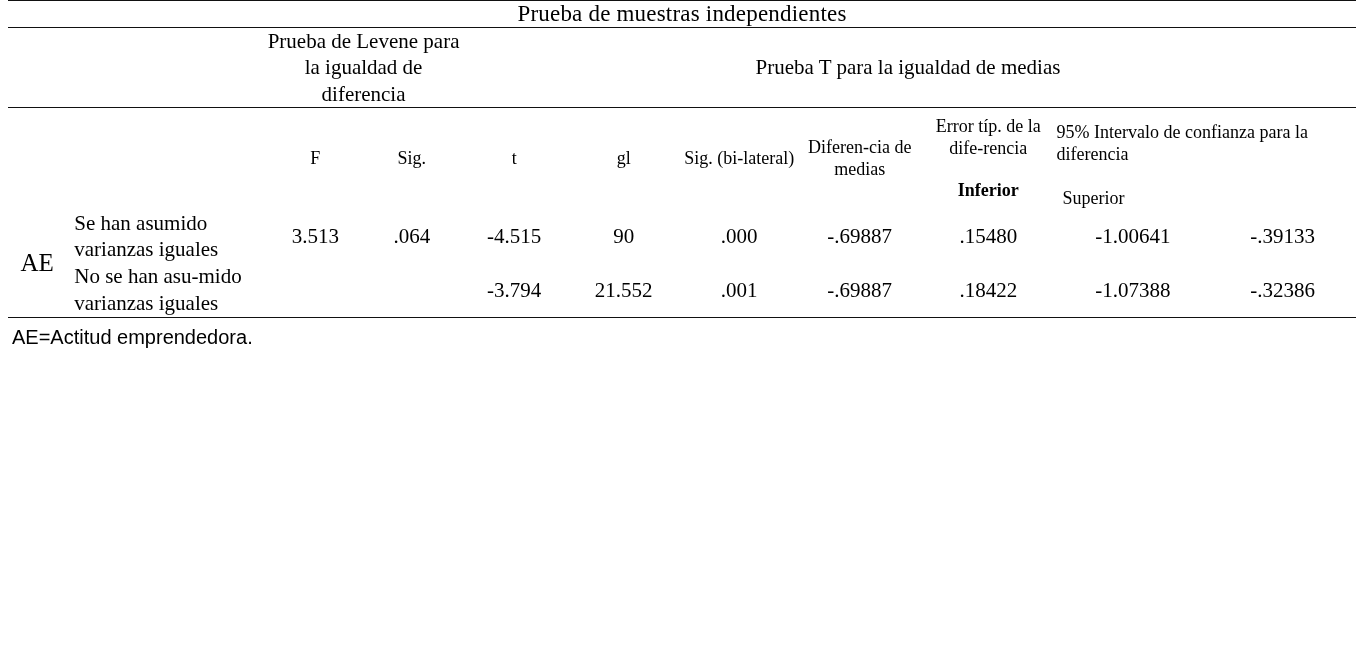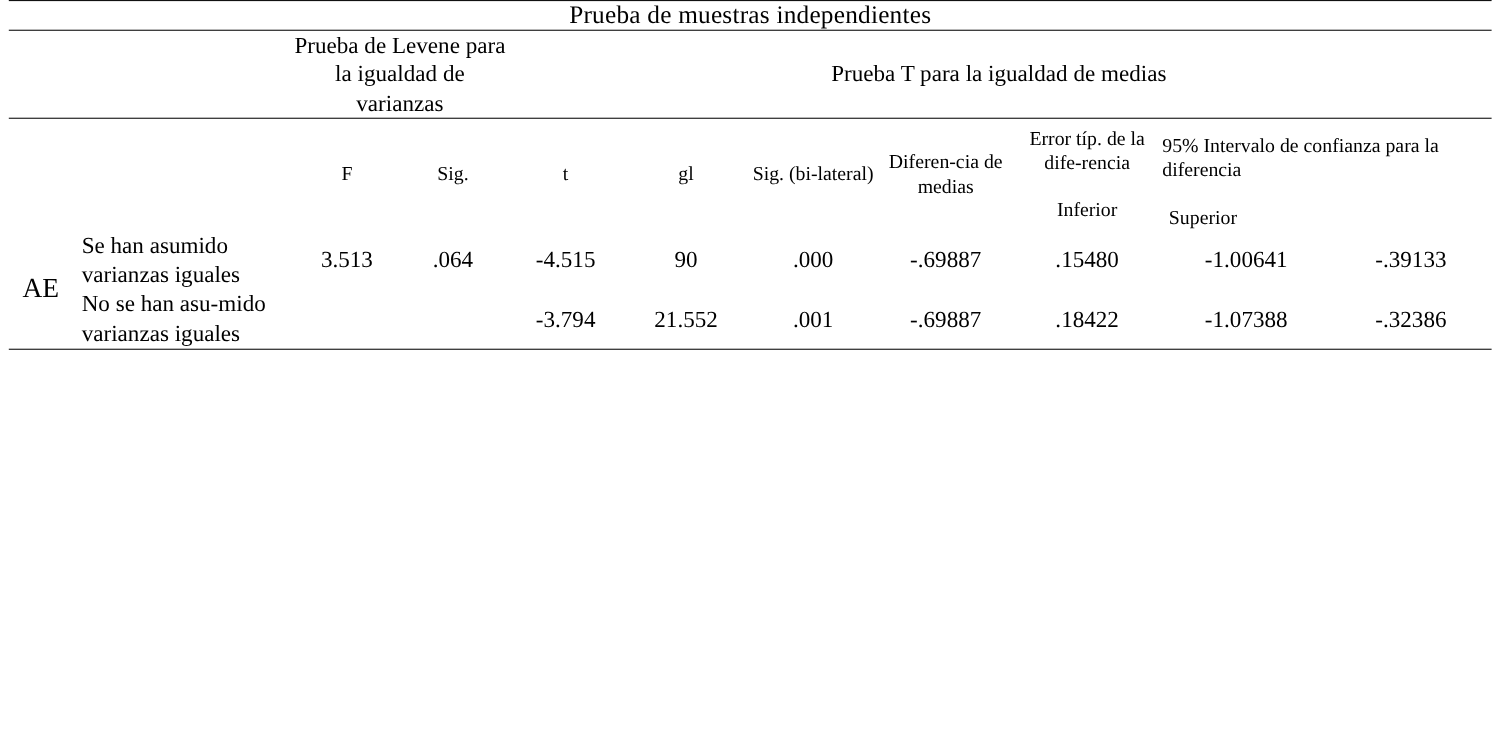--- a/index.html
+++ b/index.html
@@ -82,20 +82,21 @@
   }
   .inferior-lbl {
     display: block;
     text-align: center;
     line-height: 1.22;
   }
   .inferior-sub {
     display: block;
     text-align: center;
     margin-top: 20px;
+    font-weight: bold;
   }
 
   .databody td {
     font-size: 21px;
     text-align: center;
     line-height: 1.3;
     padding: 8px 2px;
   }
   .databody td.rowlabel {
     text-align: left;
@@ -142,21 +143,21 @@
     </tr>
 
     <tr>
       <td colspan="11" style="padding:0">
         <hr class="rule">
       </td>
     </tr>
 
     <tr class="grouphead">
       <td colspan="2"></td>
-      <td colspan="2">Prueba de Levene para la igualdad de varianzas</td>
+      <td colspan="2">Prueba de Levene para la igualdad de diferencia</td>
       <td colspan="7">Prueba T para la igualdad de medias</td>
     </tr>
 
     <tr>
       <td colspan="11" style="padding:0">
         <hr class="rule">
       </td>
     </tr>
 
     <tr class="colhead">
@@ -201,14 +202,15 @@
       <td>-.69887</td>
       <td>.18422</td>
       <td>-1.07388</td>
       <td>-.32386</td>
     </tr>
   </tbody>
     </table>
 
   <hr class="rule">
 
+  <div class="footnote">AE=Actitud emprendedora.</div>
 
 </div>
 
 </body></html>

